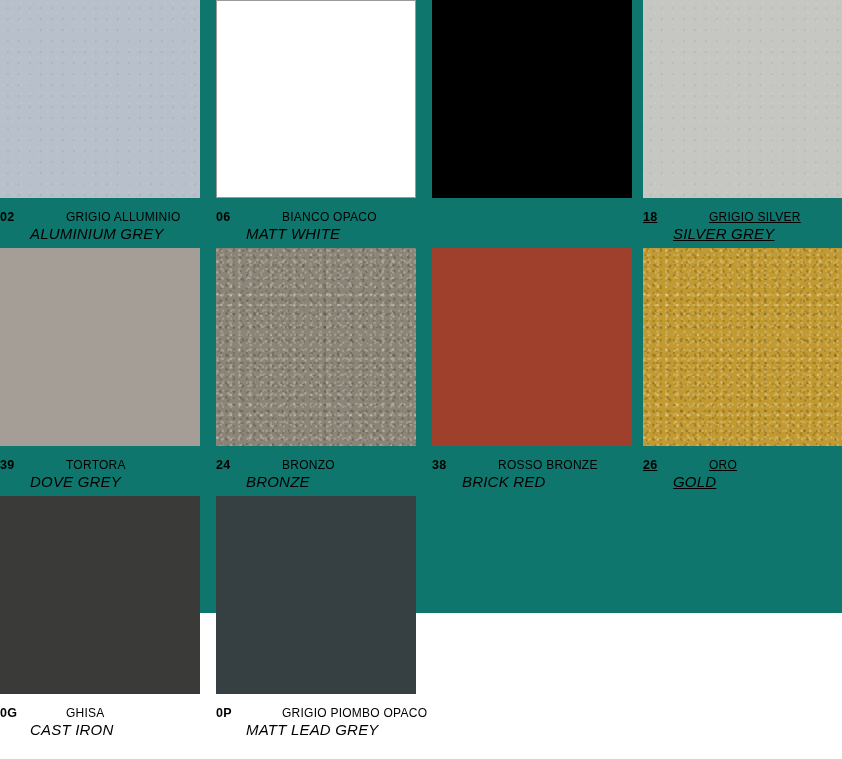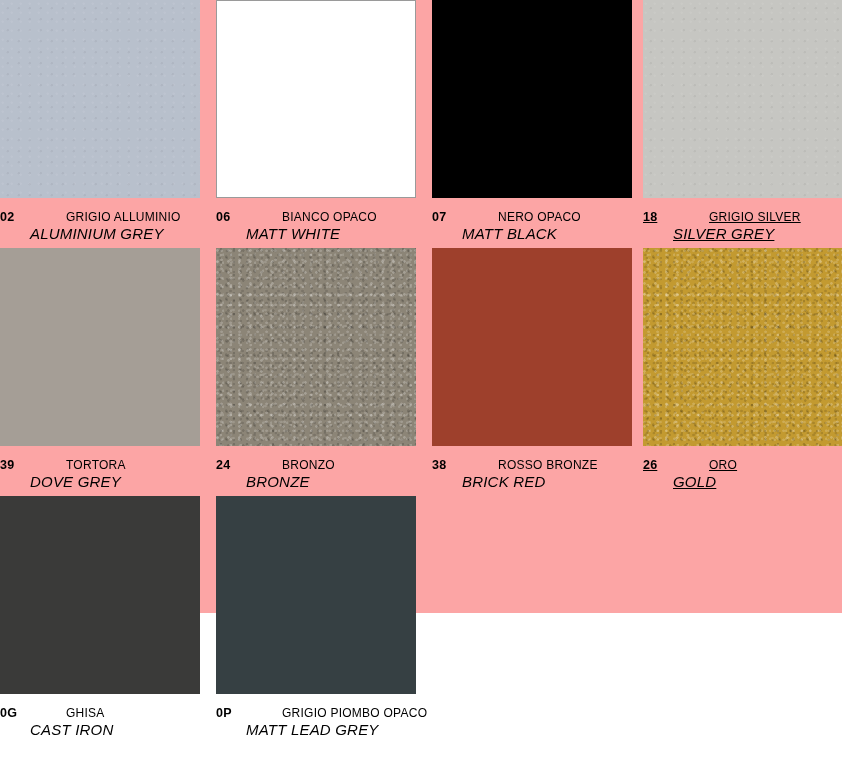--- a/index.html
+++ b/index.html
@@ -13,21 +13,21 @@
     height: 759px;
     font-family: "Liberation Sans", sans-serif;
     -webkit-font-smoothing: antialiased;
     overflow: hidden;
   }
 
   .swatch-sheet {
     position: relative;
     width: 842px;
     height: 613px;
-    background: #fca5a5;
+    background: #0f766e;
   }
 
   .swatch-row {
     position: absolute;
     left: 0;
     width: 842px;
     display: block;
   }
 
   .swatch-row-1 { top: 0px; }
@@ -154,27 +154,20 @@
         <span class="swatch-code">06</span>
         <span class="swatch-names">
           <span class="swatch-name-it">BIANCO OPACO</span>
           <span class="swatch-name-en">MATT WHITE</span>
         </span>
       </div>
     </div>
 
     <div class="swatch-cell swatch-col-2">
       <div class="swatch-chip" style="background-color:#000000;"></div>
-      <div class="swatch-label">
-        <span class="swatch-code">07</span>
-        <span class="swatch-names">
-          <span class="swatch-name-it">NERO OPACO</span>
-          <span class="swatch-name-en">MATT BLACK</span>
-        </span>
-      </div>
     </div>
 
     <div class="swatch-cell swatch-col-3">
       <div class="swatch-chip grain" style="background-color:#C6C6C2;"></div>
       <div class="swatch-label">
         <span class="swatch-code">18</span>
         <span class="swatch-names">
           <span class="swatch-name-it">GRIGIO SILVER</span>
           <span class="swatch-name-en">SILVER GREY</span>
         </span>

